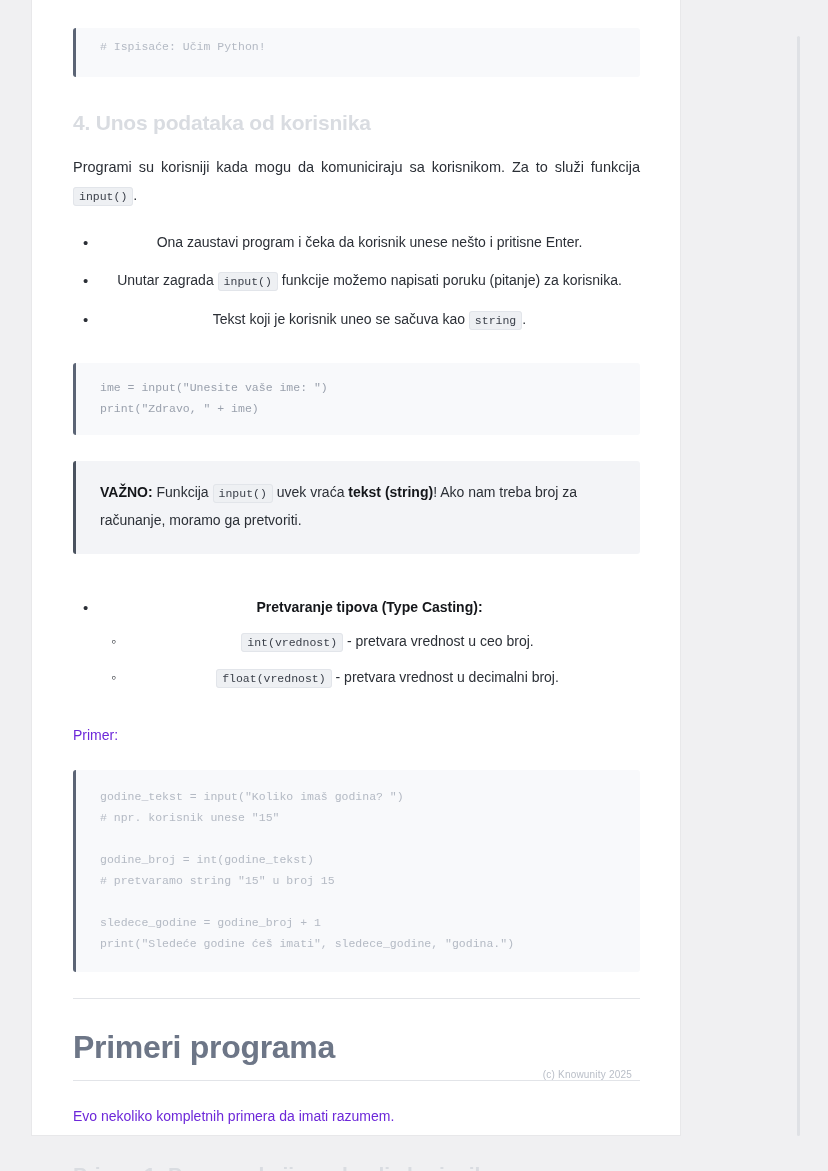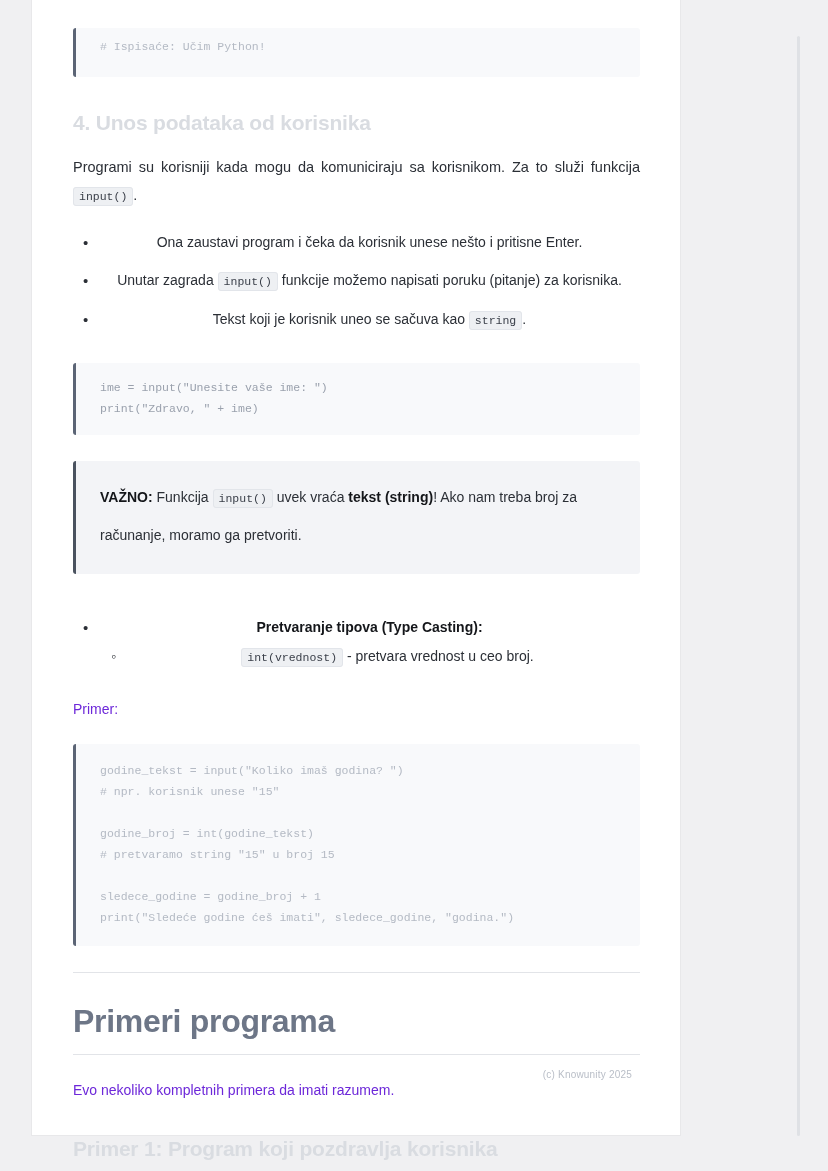--- a/index.html
+++ b/index.html
@@ -115,21 +115,21 @@
     font-size: 15px;
   }
   ul.sub {
     margin: 6px 0 0 0;
     padding-left: 28px;
     list-style: none;
   }
   ul.sub > li {
     position: relative;
     font-size: 14px;
-    line-height: 19px;
+    line-height: 29px;
     color: #2b2f36;
     margin-bottom: 6px;
     padding-left: 8px;
   }
   ul.sub > li::before {
     content: "\25E6";
     position: absolute;
     left: -16px;
     top: 0;
     color: #2b2f36;
@@ -137,21 +137,21 @@
   }
   strong { font-weight: 700; color: #14161a; }
 
   
   .callout {
     background: #f3f4f7;
     border-left: 3px solid #4a525f;
     border-radius: 3px;
     padding: 18px 22px 20px 24px;
     font-size: 14px;
-    line-height: 37px;
+    line-height: 27px;
     color: #2b2f36;
     box-sizing: border-box;
   }
 
   
   .scrollbar-track {
     position: absolute;
     right: 28px;
     top: 36px;
     width: 3px;
@@ -208,20 +208,21 @@
       <strong>VAŽNO:</strong><span> Funkcija </span><code class="inline">input()</code><span> uvek vraća </span><strong>tekst (string)</strong><span>! Ako nam treba broj za računanje, moramo ga pretvoriti.</span>
     </div>
 
     <div class="spacer-22"></div>
 
     <ul class="bullets">
       <li>
         <strong>Pretvaranje tipova (Type Casting):</strong>
         <ul class="sub">
           <li><code class="inline">int(vrednost)</code><span> - pretvara vrednost u ceo broj.</span></li>
+          <li><code class="inline">float(vrednost)</code><span> - pretvara vrednost u decimalni broj.</span></li>
         </ul>
       </li>
     </ul>
 
     <div class="spacer-18"></div>
 
     <p class="plain">Primer:</p>
 
     <div class="spacer-22"></div>
 

